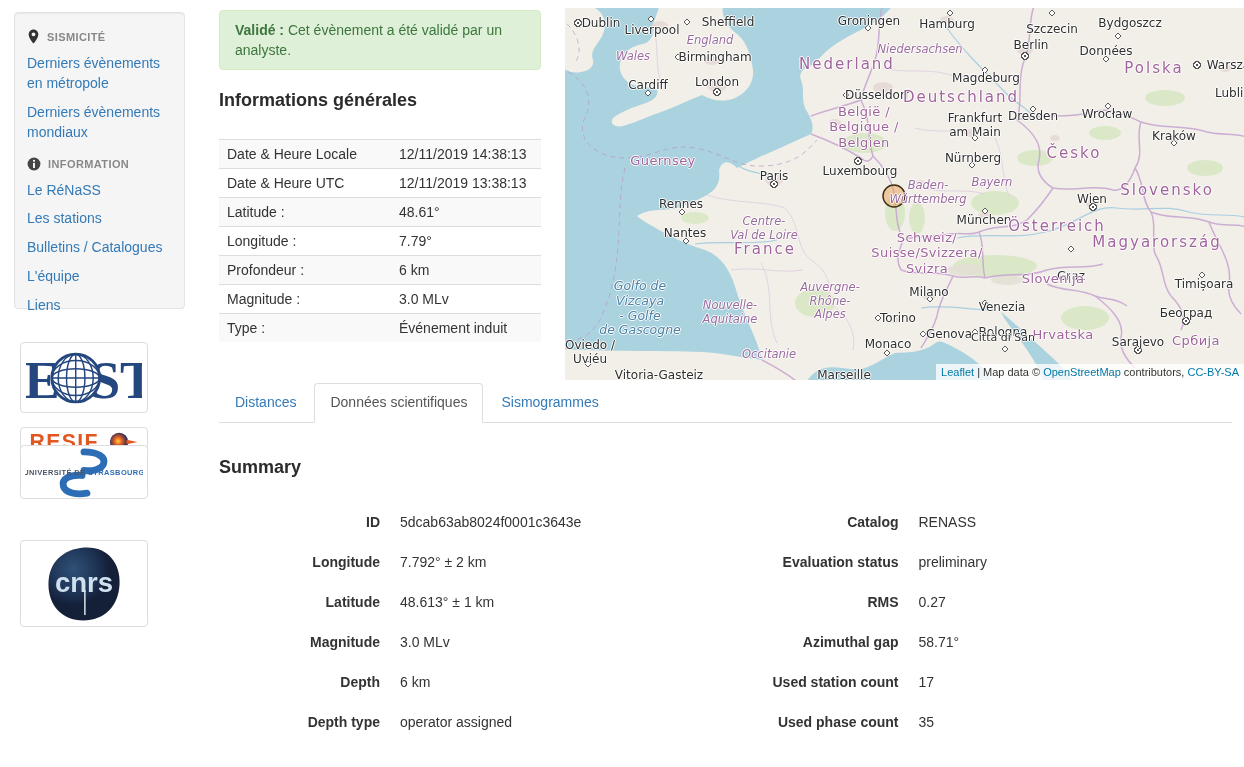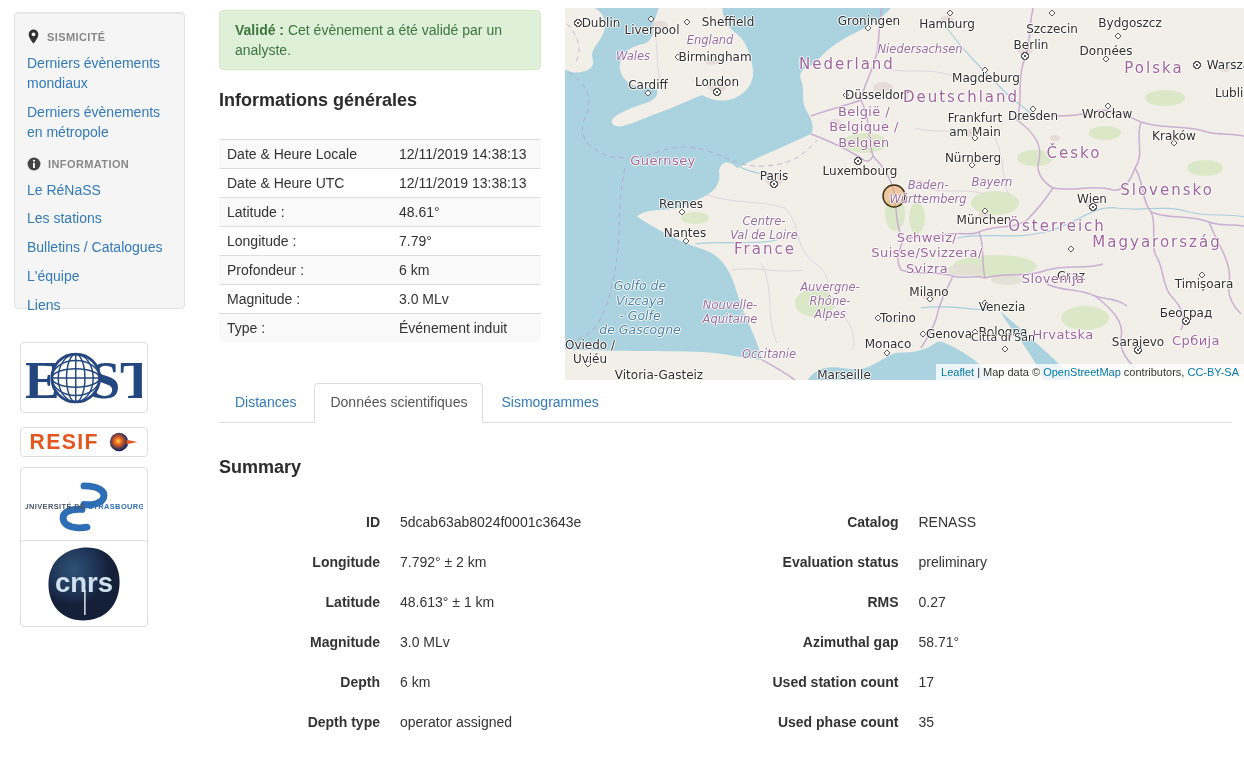--- a/index.html
+++ b/index.html
@@ -15,21 +15,21 @@
   .side-header.second{margin-top:14px;}
   .side-links{list-style:none;margin:0;padding:0;}
   .side-links li{margin:0 0 9px;}
   .side-links a{color:#337ab7;font-size:14px;line-height:1.42;text-decoration:none;cursor:pointer;display:block;}
 
   
   .logo-card{position:absolute;left:20px;width:128px;background:#fff;border:1px solid #ddd;
     border-radius:4px;display:flex;align-items:center;justify-content:center;box-sizing:border-box;cursor:pointer;}
   .logo-eost{top:342px;height:71px;}
   .logo-resif{top:427px;height:30px;}
-  .logo-unistra{top:467px;height:79px;justify-content:center;}
+  .logo-unistra{top:445px;height:54px;justify-content:center;}
   .logo-cnrs{top:540px;height:87px;}
 
   
   .alert{position:absolute;left:219px;top:10px;width:322px;box-sizing:border-box;
     padding:9px 15px;background:#dff0d8;border:1px solid #d6e9c6;border-radius:4px;
     color:#3c763d;font-size:14px;line-height:20px;}
   .alert strong{font-weight:bold;}
 
   
   .page-title{position:absolute;left:219px;top:90px;font-size:18px;font-weight:bold;color:#2b2b2b;margin:0;}
@@ -86,24 +86,24 @@
   <aside class="sidebar">
     <div class="side-header">
       <svg width="13" height="15" viewBox="0 0 24 28">
         <path fill="#333" d="M12 1C6.9 1 3 5 3 10.1 3 17 12 27 12 27s9-10 9-16.9C21 5 17.1 1 12 1zm0 12.6a3.6 3.6 0 1 1 0-7.2 3.6 3.6 0 0 1 0 7.2z"></path>
       </svg>
       <span>SISMICITÉ</span>
     </div>
     <ul class="side-links">
 
     <li>
+          <a>Derniers évènements en métropole</a>
+        </li>
+        <li>
           <a>Derniers évènements mondiaux</a>
-        </li>
-        <li>
-          <a>Derniers évènements en métropole</a>
         </li>
       </ul>
     <div class="side-header second">
       <svg width="14" height="14" viewBox="0 0 24 24">
         <circle cx="12" cy="12" r="11" fill="#444"></circle>
         <rect x="10.4" y="10" width="3.2" height="9" rx="1" fill="#fff"></rect>
         <circle cx="12" cy="6.4" r="1.9" fill="#fff"></circle>
       </svg>
       <span>INFORMATION</span>
     </div>

